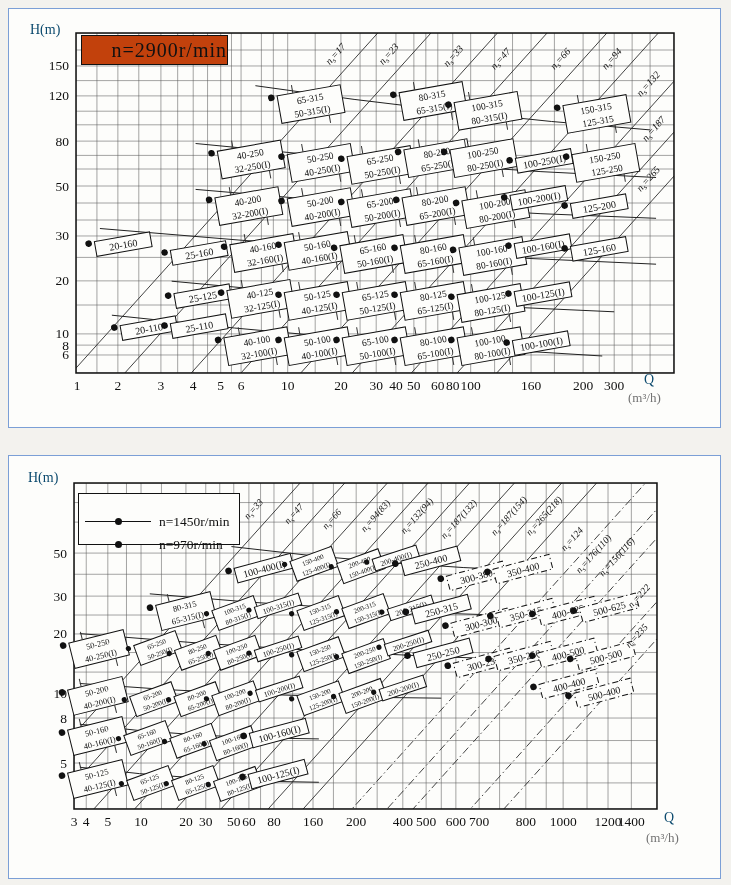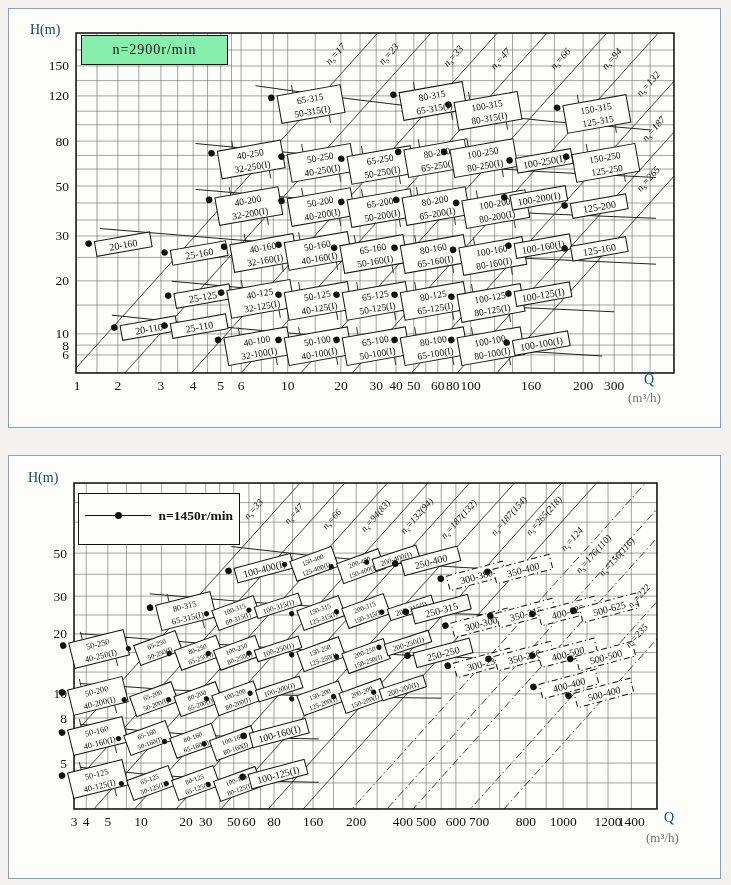--- a/index.html
+++ b/index.html
@@ -3,23 +3,23 @@
 <meta charset="utf-8">
 <style>
   html,body{margin:0;padding:0;}
   body{width:731px;height:885px;background:#f3f2ee;position:relative;overflow:hidden;
        font-family:"Liberation Serif","DejaVu Serif",serif;color:#111;}
   .panel{position:absolute;background:#fdfdfb;border:1.6px solid #7b9fd6;box-sizing:border-box;}
   .panel svg{position:absolute;left:0;top:0;}
   .ovl{position:absolute;z-index:5;}
   .axis-lab{font-size:14px;color:#0c4a6e;}
   .unit-lab{font-size:13px;color:#737373;}
-  .title-box{border:1.3px solid #111;background:#86efac;text-align:center;
-             font-size:14px;letter-spacing:1px;line-height:28px;}
-  .legend-box{border:1.2px solid #111;background:#fdfdfb;padding:10px 6px;box-sizing:border-box;font-weight:bold;}
+  .title-box{border:1.3px solid #111;background:#c2410c;text-align:right;
+             font-size:20px;letter-spacing:1px;line-height:28px;}
+  .legend-box{border:1.2px solid #111;background:#fdfdfb;padding:16px 6px;box-sizing:border-box;}
   .legend-row{display:flex;align-items:center;height:23px;}
   .lsample{position:relative;width:66px;height:0;margin-right:8px;}
   .lsolid{border-top:1.6px solid #111;}
   .ldot{border-top:1.8px dotted #111;}
   .ldotmark{position:absolute;left:30px;top:-4px;width:7px;height:7px;border-radius:50%;background:#111;}
   .legend-row span.ltext{font-size:13.5px;}
 </style>
 </head>
 <body>
 
@@ -918,15 +918,21 @@
 <div class="ovl unit-lab" style="left:628px;top:390px;">(m³/h)</div>
 
 <div class="ovl axis-lab" style="left:28px;top:470px;">H(m)</div>
 <div class="ovl legend-box" style="left:78px;top:493px;width:162px;height:52px;">
   <div class="legend-row">
     <span class="lsample lsolid">
         <span class="ldotmark"></span>
       </span>
     <span class="ltext">n=1450r/min</span>
   </div>
+  <div class="legend-row">
+    <span class="lsample ldot">
+        <span class="ldotmark"></span>
+      </span>
+    <span class="ltext">n=970r/min</span>
+  </div>
 </div>
 <div class="ovl axis-lab" style="left:664px;top:810px;">Q</div>
 <div class="ovl unit-lab" style="left:646px;top:830px;">(m³/h)</div>
 
 </body></html>

